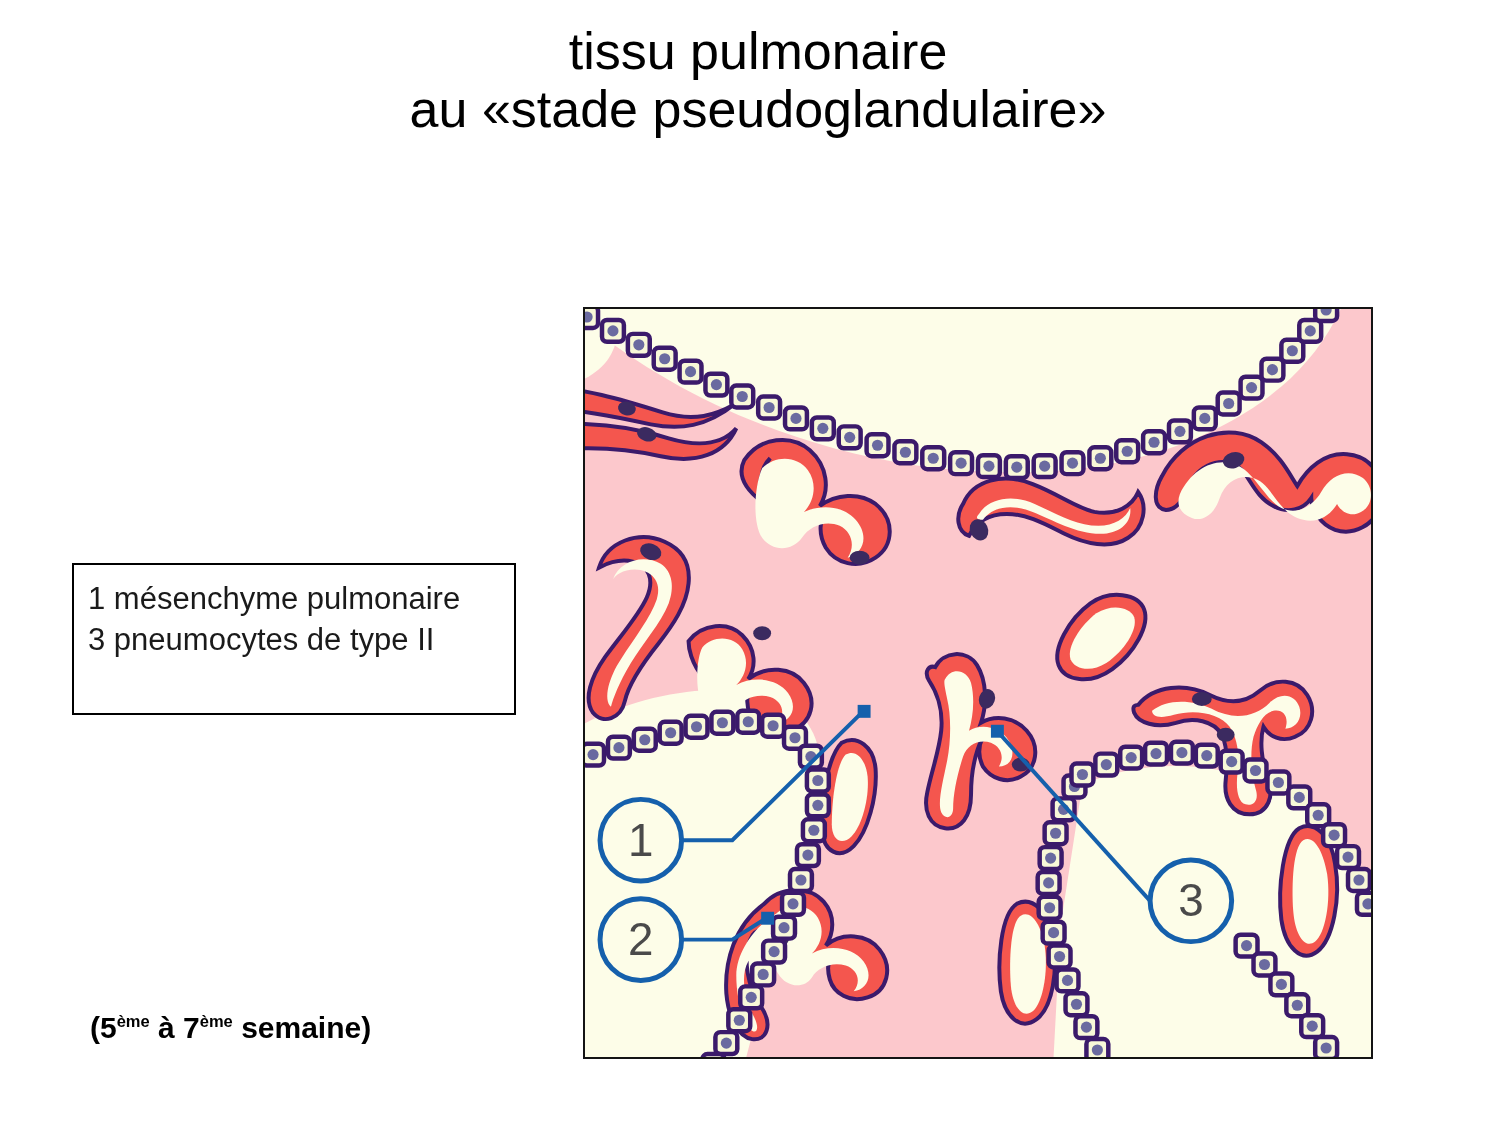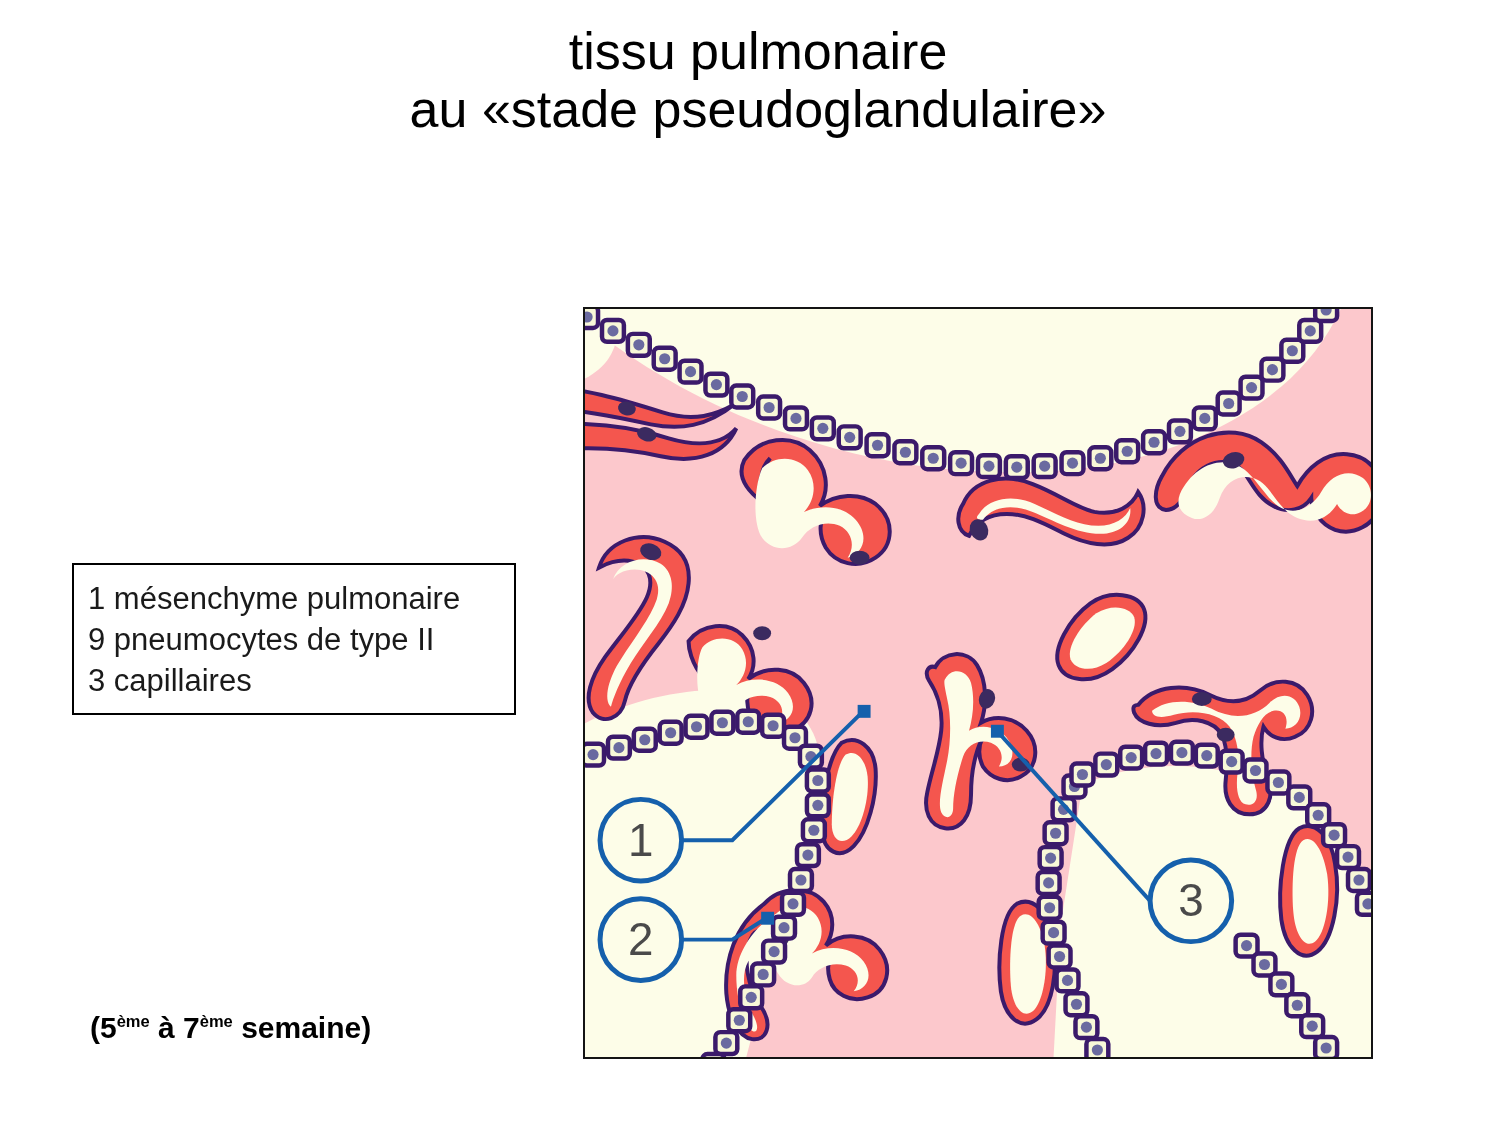--- a/index.html
+++ b/index.html
@@ -70,22 +70,21 @@
 
 <div id="slide">
 
   <div class="title-block">
     <span class="title-line">tissu pulmonaire</span>
     <span class="title-line">au «stade pseudoglandulaire»</span>
   </div>
 
   <div class="legend-box">
     <div class="legend-item">1 mésenchyme pulmonaire</div>
-    <div class="legend-item">9 pneumocytes de type II</div>
-    <div class="legend-item">3 capillaires</div>
+    <div class="legend-item">3 pneumocytes de type II</div>
   </div>
 
   <div class="caption"><span>(5</span><sup>ème</sup><span> à 7</span><sup>ème</sup><span> semaine)</span></div>
 
   <div class="figure">
     <svg viewBox="0 0 790 752" xmlns="http://www.w3.org/2000/svg">
       <defs>
 
         <g id="epcell">
           <rect x="-11" y="-11" width="22" height="22" rx="5" ry="5" fill="#f8f8d8" stroke="#3b1a6b" stroke-width="4.5"></rect>

